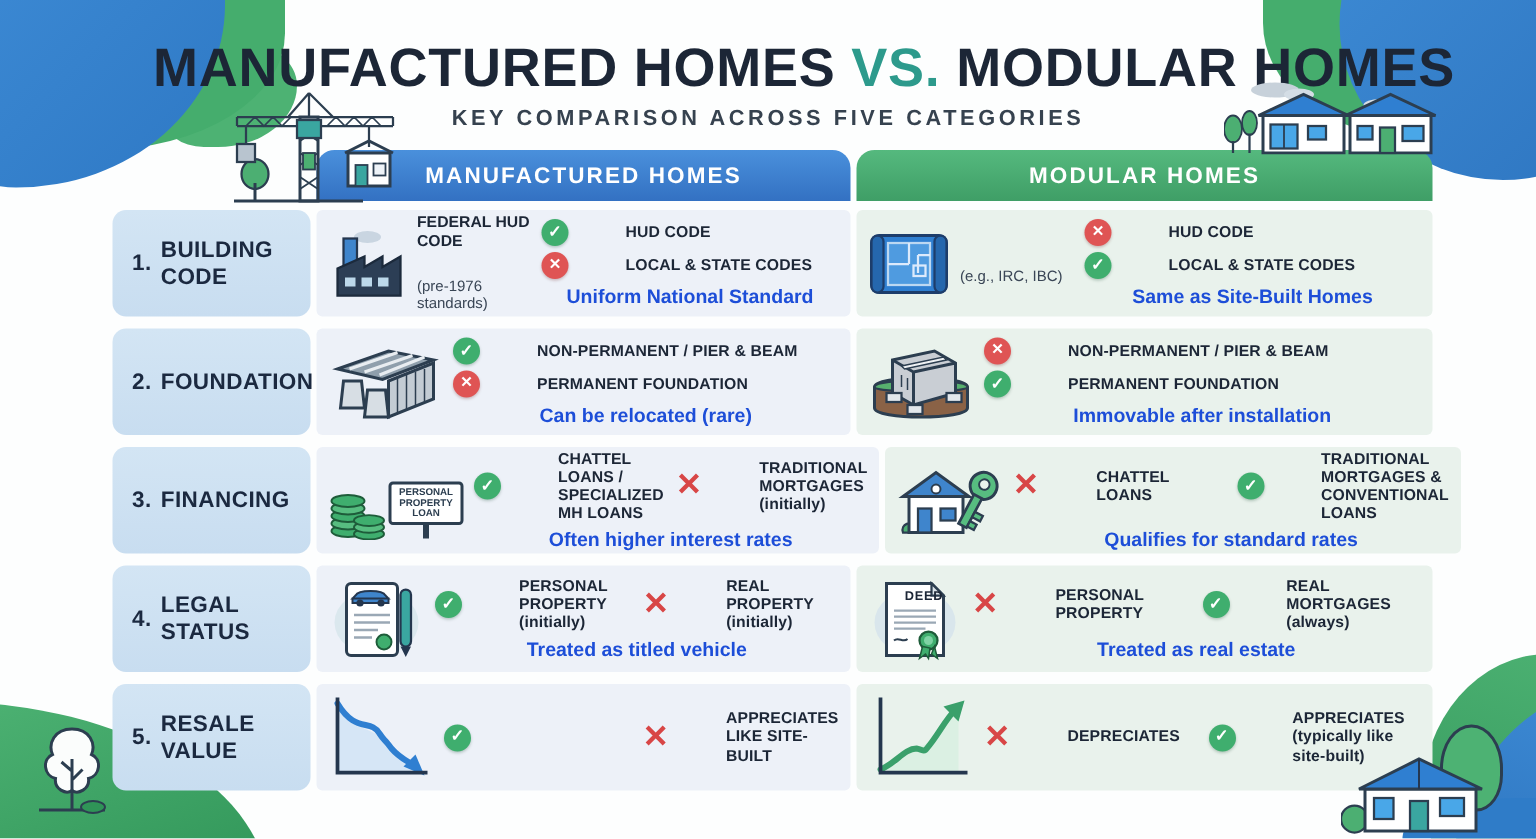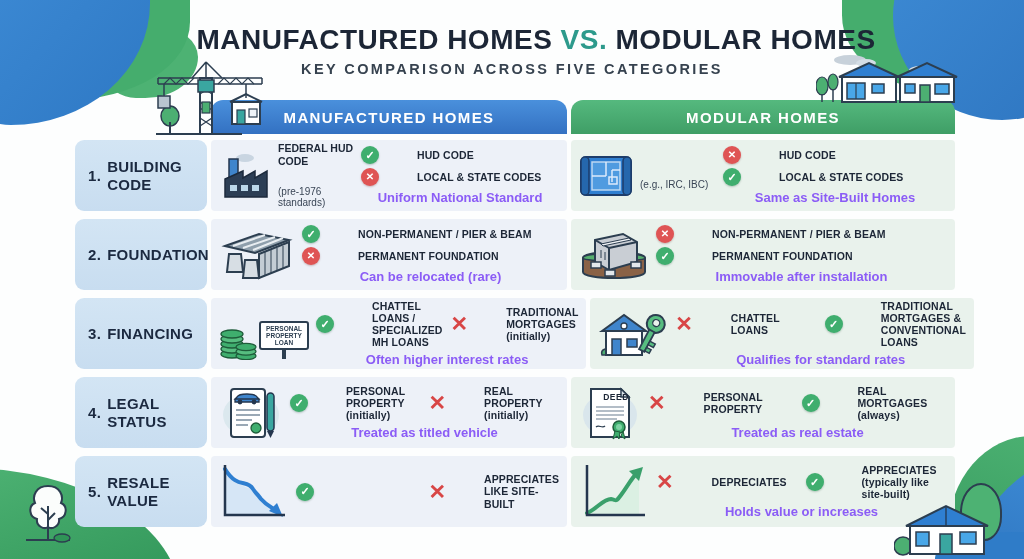--- a/index.html
+++ b/index.html
@@ -14,21 +14,21 @@
   .blob-tr-green  { left:842px; top:-42px; width:168px; height:132px; background:#45ad6d; border-radius:0 0 55% 72%; }
   .blob-tr-blue   { left:893px; top:-88px; width:218px; height:208px; background:linear-gradient(135deg,#3e8cd6,#2d74bf); border-radius:50%; }
   .blob-bl-green  { left:-35px; top:468px; width:215px; height:130px; background:linear-gradient(160deg,#4db273,#2f9457); border-radius:0 100% 0 0; }
   .blob-br-green  { left:948px; top:436px; width:130px; height:150px; background:linear-gradient(200deg,#4db273,#35995d); border-radius:100% 0 0 55%; }
   .blob-br-tree   { left:960px; top:483px; width:42px; height:58px; background:#4db273; border:2px solid #2c3e50; border-radius:50% 50% 42% 42%; z-index:4; }
   .blob-br-blue   { left:968px; top:458px; width:110px; height:130px; background:linear-gradient(200deg,#3e8cd6,#2d74bf); border-radius:100% 0 0 0; z-index:2; }
   .blob-br-blue2  { left:935px; top:532px; width:120px; height:40px; background:#2f7cc8; border-radius:65% 0 0 0; z-index:2; }
 
   
   .title-wrap { position:absolute; left:0; right:0; top:24px; text-align:center; z-index:3; }
-  .main-title { font-size:28px; font-weight:bold; letter-spacing:.5px; color:#1c2636;padding-left:48px; }
+  .main-title { font-size:36px; font-weight:bold; letter-spacing:.5px; color:#1c2636;padding-left:48px; }
   .main-title .vs { color:#2d9a8c; }
   .sub-title { margin-top:5px; font-size:14.5px; font-weight:bold; letter-spacing:2.4px; color:#36424f; }
 
   
   .table { position:absolute; left:75px; top:100px; width:880px; z-index:2; }
   .thead { display:flex; gap:4px; margin-bottom:6px; }
   .th-spacer { width:132px; flex:0 0 132px; }
   .th { height:34px; display:flex; align-items:center; justify-content:center;
         color:#fff; font-weight:bold; font-size:15px; letter-spacing:1.4px;
         border-radius:12px 12px 0 0; }
@@ -51,21 +51,21 @@
   .items { display:flex; }
   .items.stack { flex-direction:column; gap:4px; }
   .items.inrow { flex-direction:row; gap:8px; align-items:center; }
   .items.inrow .item { flex:1; }
   .item { display:flex; align-items:center; gap:6px; color:#1c2636; font-size:10.5px; font-weight:bold; line-height:1.15; }
   .item-text { letter-spacing:.1px;padding-left:32px; }
   .mark { flex:0 0 auto; display:flex; align-items:center; justify-content:center; }
   .mark-check { width:18px; height:18px; border-radius:50%; background:#3fae6e; color:#fff; font-size:11px; font-weight:bold; box-shadow:0 1px 2px rgba(0,60,30,.25); }
   .mark-cross-circle { width:18px; height:18px; border-radius:50%; background:#df5454; color:#fff; font-size:10px; font-weight:bold; box-shadow:0 1px 2px rgba(90,0,0,.25); }
   .mark-cross { color:#d84646; font-size:21px; font-weight:bold; line-height:18px; }
-  .summary { margin-top:4px; text-align:center; font-size:13px; font-weight:bold; color:#8b5cf6; }
+  .summary { margin-top:4px; text-align:center; font-size:13px; font-weight:bold; color:#1d4ed8; }
 
   
   .coins-sign { display:flex; align-items:flex-end; gap:2px; }
   .loan-sign { position:relative; width:50px; background:#fff; border:2px solid #2c3e50; border-radius:3px;
                font-size:6.5px; font-weight:bold; color:#2c3e50; text-align:center; padding:2px 1px; margin-bottom:10px; }
   .loan-sign:after { content:""; position:absolute; left:50%; bottom:-11px; width:4px; height:11px; background:#2c3e50; transform:translateX(-50%); }
   .deed-wrap { position:relative; }
   .deed-label { position:absolute; top:7px; left:12px; right:0; text-align:center; font-size:8.5px; font-weight:bold; color:#1c2636; letter-spacing:.5px; }
 
   
@@ -445,21 +445,20 @@
           <div class="items inrow">
             <div class="item">
               <span class="mark mark-cross">✕</span>
               <span class="item-text">DEPRECIATES</span>
             </div>
             <div class="item">
               <span class="mark mark-check">✓</span>
               <span class="item-text">APPRECIATES (typically like site-built)</span>
             </div>
           </div>
-          <div class="summary">Holds value or increases</div>
         </div>
       </div>
     </div>
   </div>
 
   <div class="illus tree-illus">
     <svg width="52" height="64" viewBox="0 0 52 64">
       <line x1="4" y1="58" x2="48" y2="58" stroke="#2c3e50" stroke-width="2"></line>
       <ellipse cx="40" cy="56" rx="8" ry="4" fill="#2f9457" stroke="#2c3e50" stroke-width="1.3"></ellipse>
       <path d="M26 4 C14 4 10 14 13 21 C6 24 7 35 15 37 C14 44 22 48 26 45 C30 48 38 44 37 37 C45 35 46 24 39 21 C42 14 38 4 26 4 Z" fill="#fbfdfc" stroke="#2c3e50" stroke-width="2"></path>

